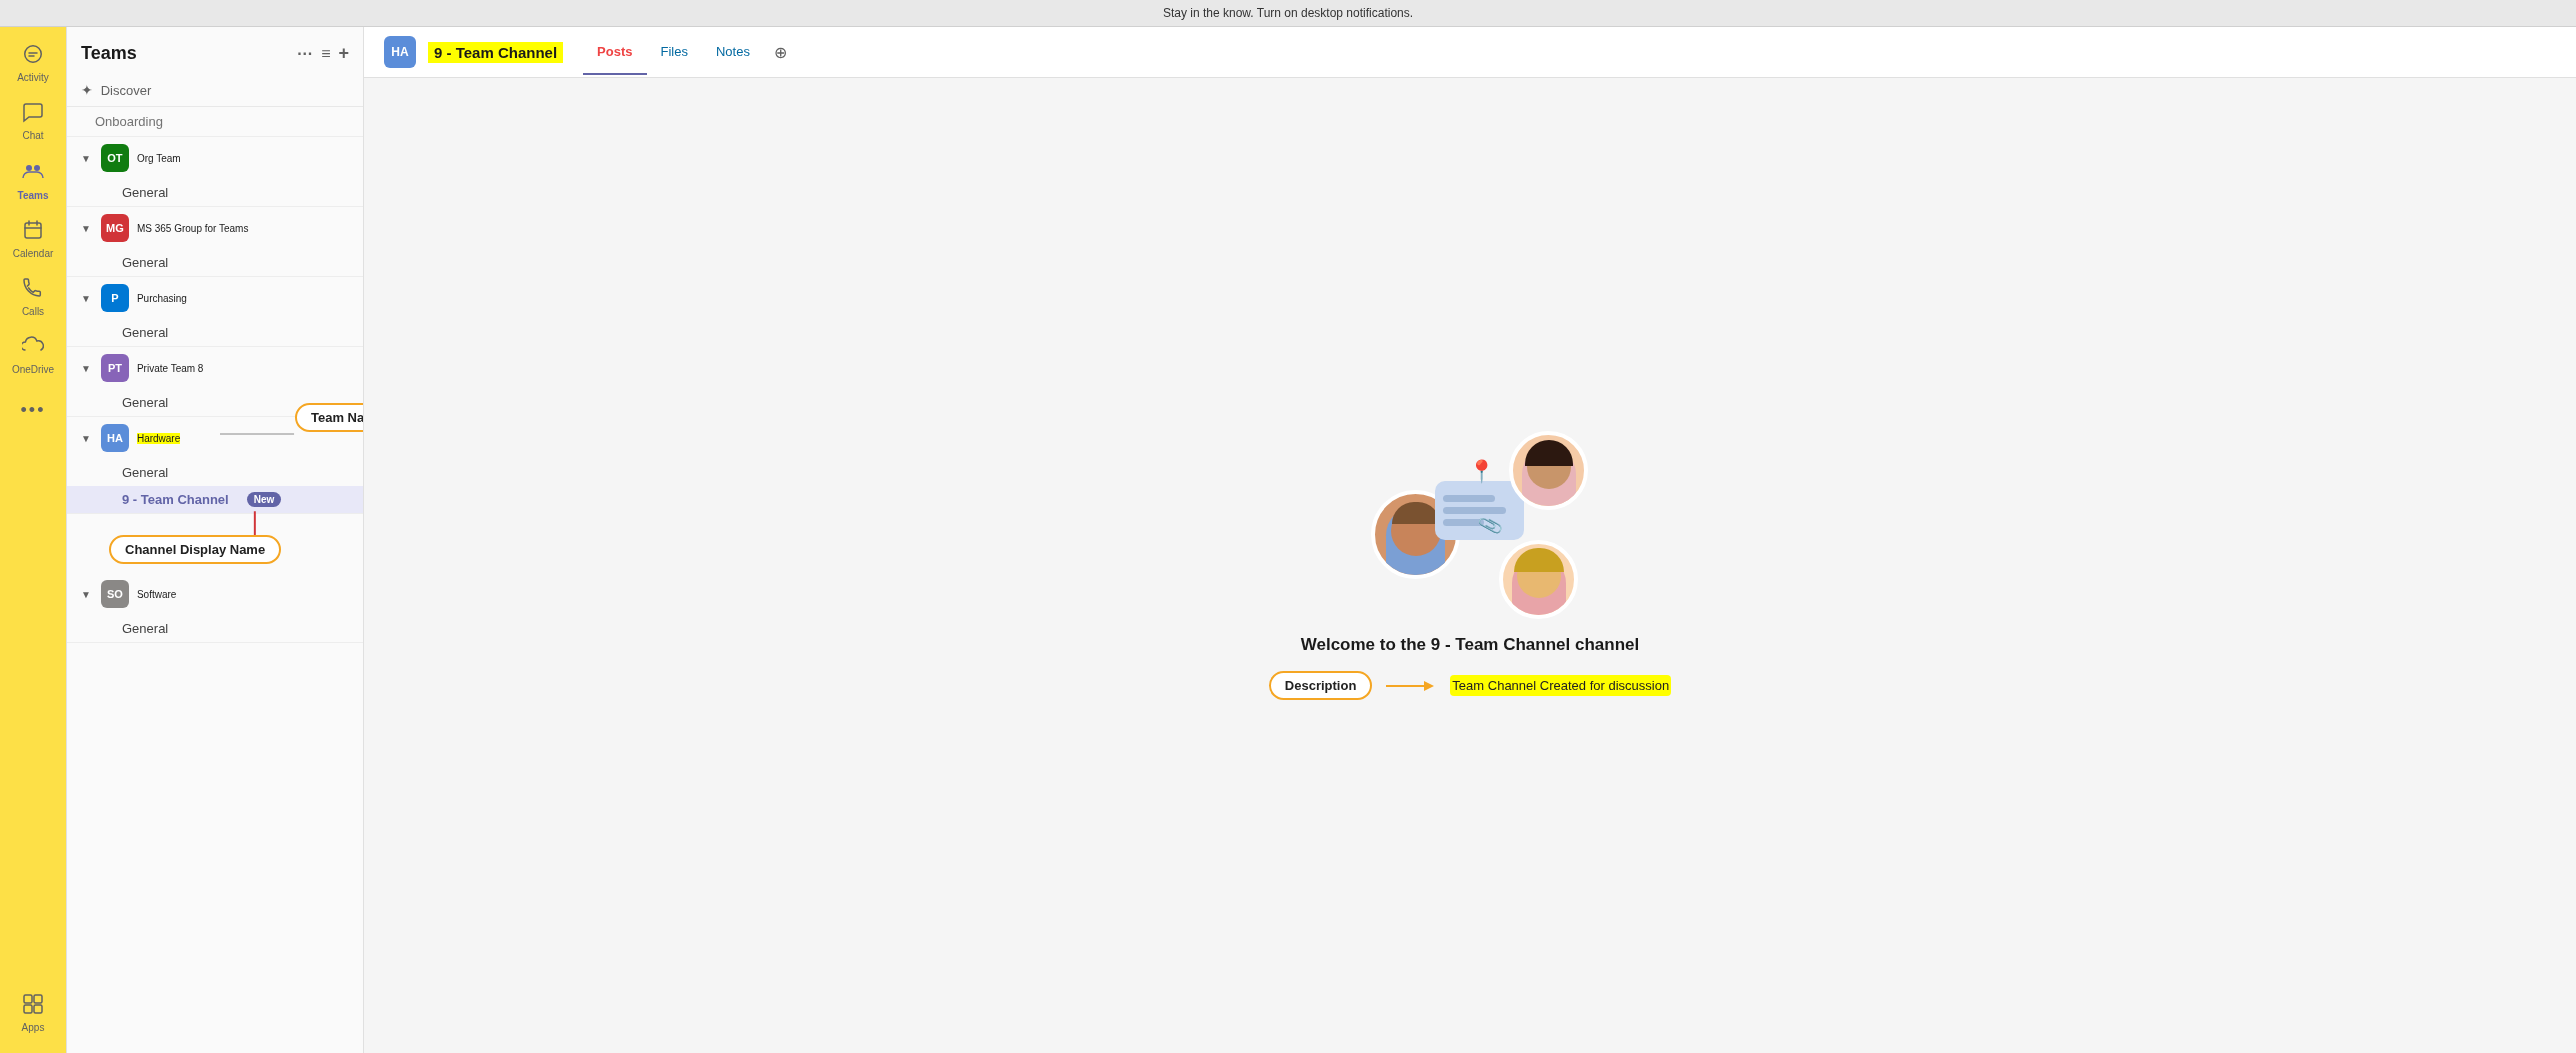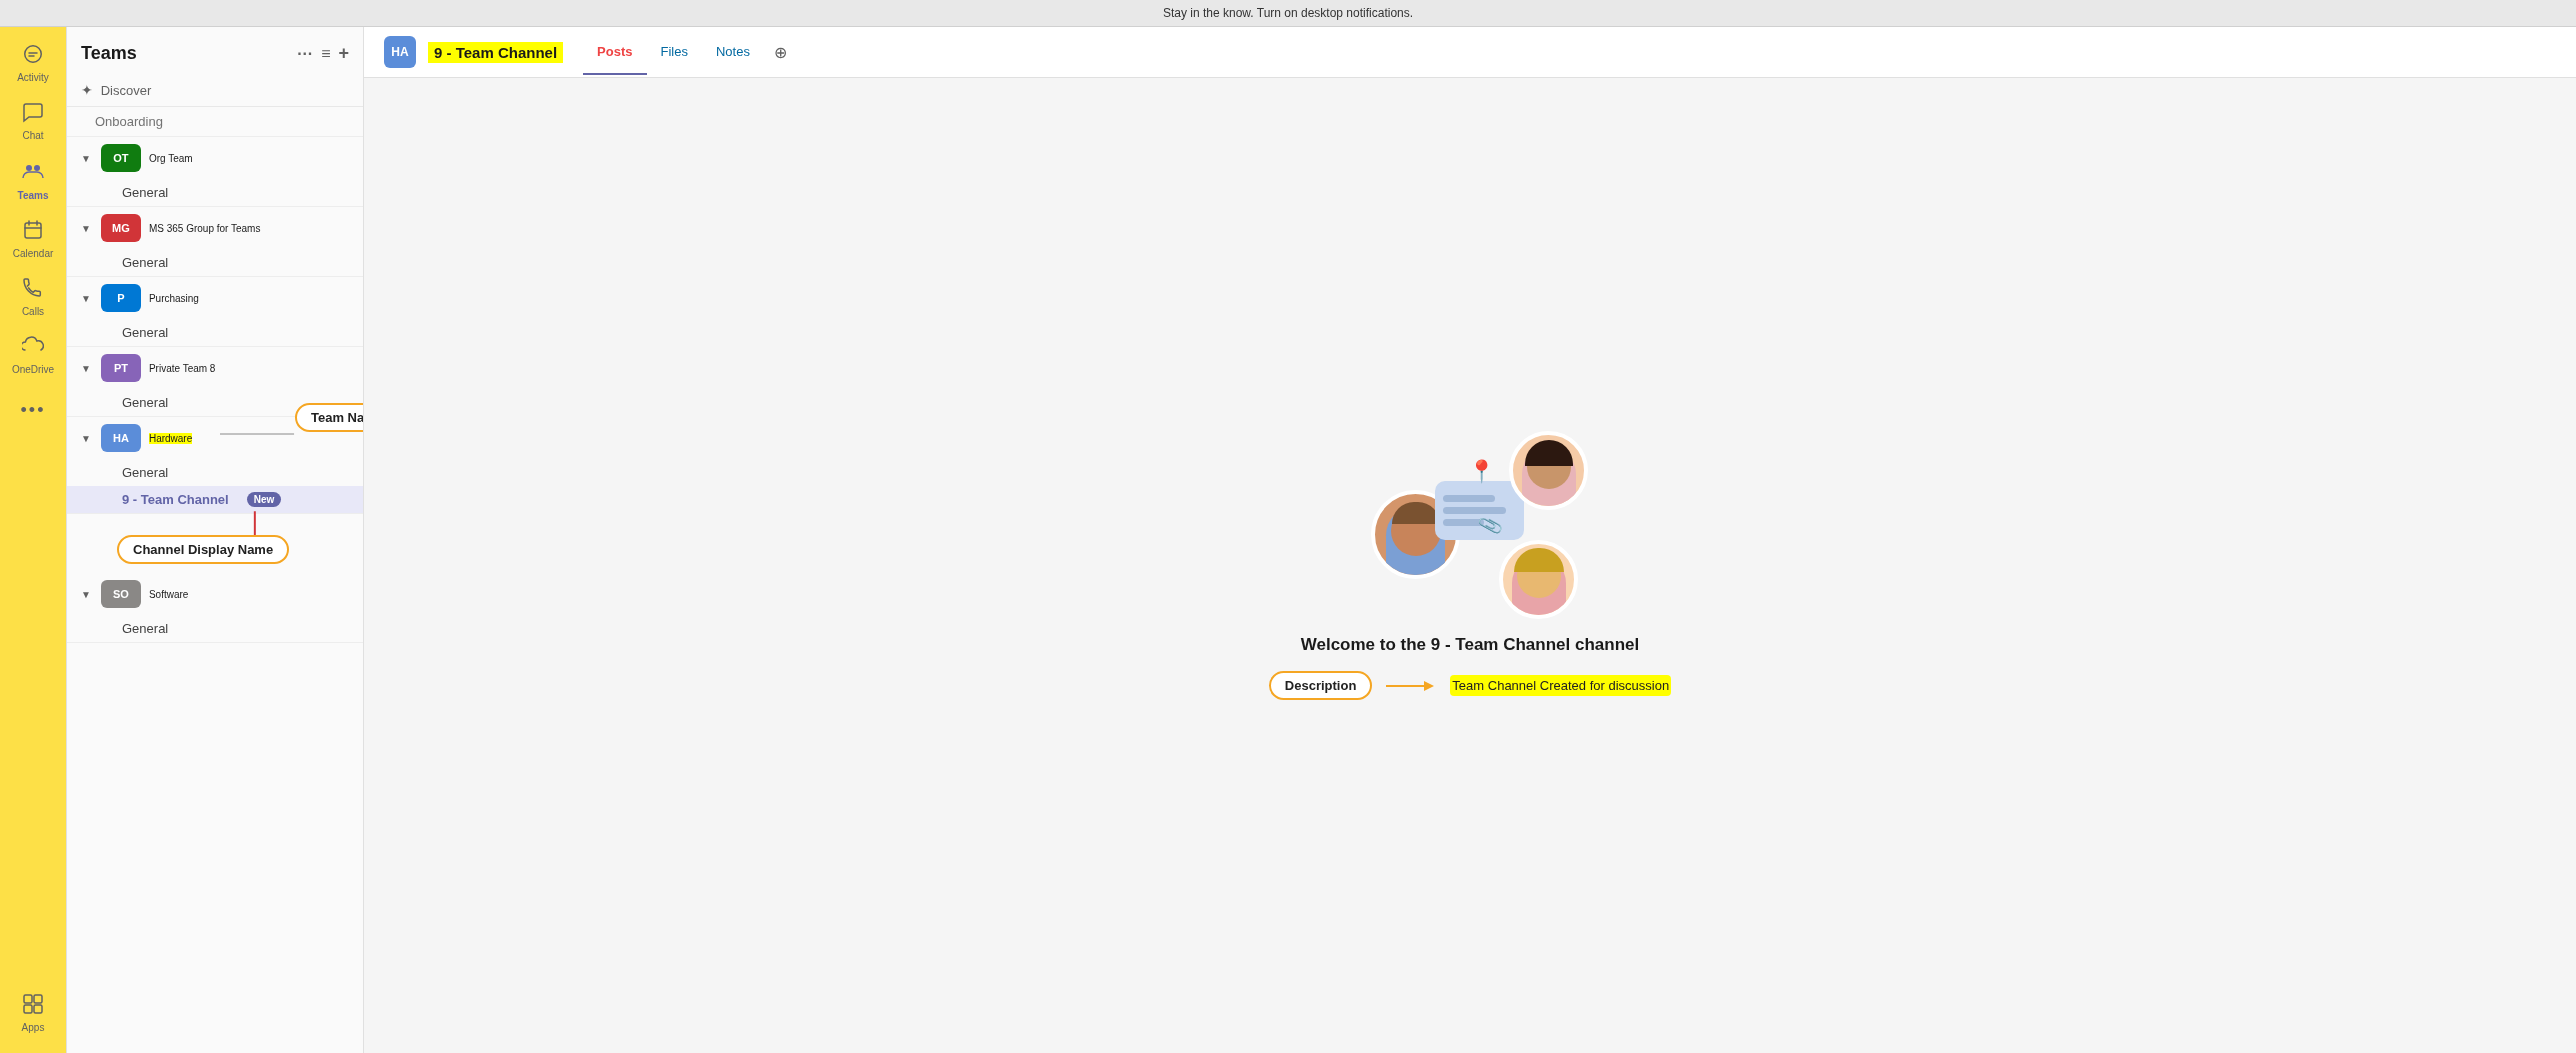--- a/index.html
+++ b/index.html
@@ -104,21 +104,21 @@
     .team-group { border-bottom: 1px solid #ededed; }
     .team-row {
       display: flex;
       align-items: center;
       gap: 8px;
       padding: 7px 14px;
       cursor: pointer;
     }
 
     .team-avatar {
-      width: 40px;
+      width: 28px;
       height: 28px;
       border-radius: 6px;
       display: flex;
       align-items: center;
       justify-content: center;
       font-weight: 700;
       font-size: 11px;
       color: #fff;
       flex-shrink: 0;
     }
@@ -433,21 +433,21 @@
         </div>
 
         <div class="channel-item">
           <span>General</span>
         </div>
 
         <div class="channel-item active" style="position:relative;">
           <span>9 - Team Channel</span>
           <span class="new-badge">New</span>
 
-          <div style="position:absolute; left:50px; bottom:-51px; z-index:10; pointer-events:none;">
+          <div style="position:absolute; left:42px; bottom:-51px; z-index:10; pointer-events:none;">
             <div class="annotation-bubble">Channel Display Name</div>
           </div>
 
           <svg style="position:absolute; left:178px; top:20px; pointer-events:none;" width="59" height="50" viewBox="0 0 60 50">
             <path d="M10 5 L10 35 L0 35" stroke="#d13438" stroke-width="2" fill="none" marker-end="url(#arrowhead)"></path>
             <defs>
               <marker id="arrowhead" markerWidth="6" markerHeight="6" refX="3" refY="3" orient="auto">
                 <path d="M0,0 L6,3 L0,6 Z" fill="#d13438"></path>
               </marker>
             </defs>

